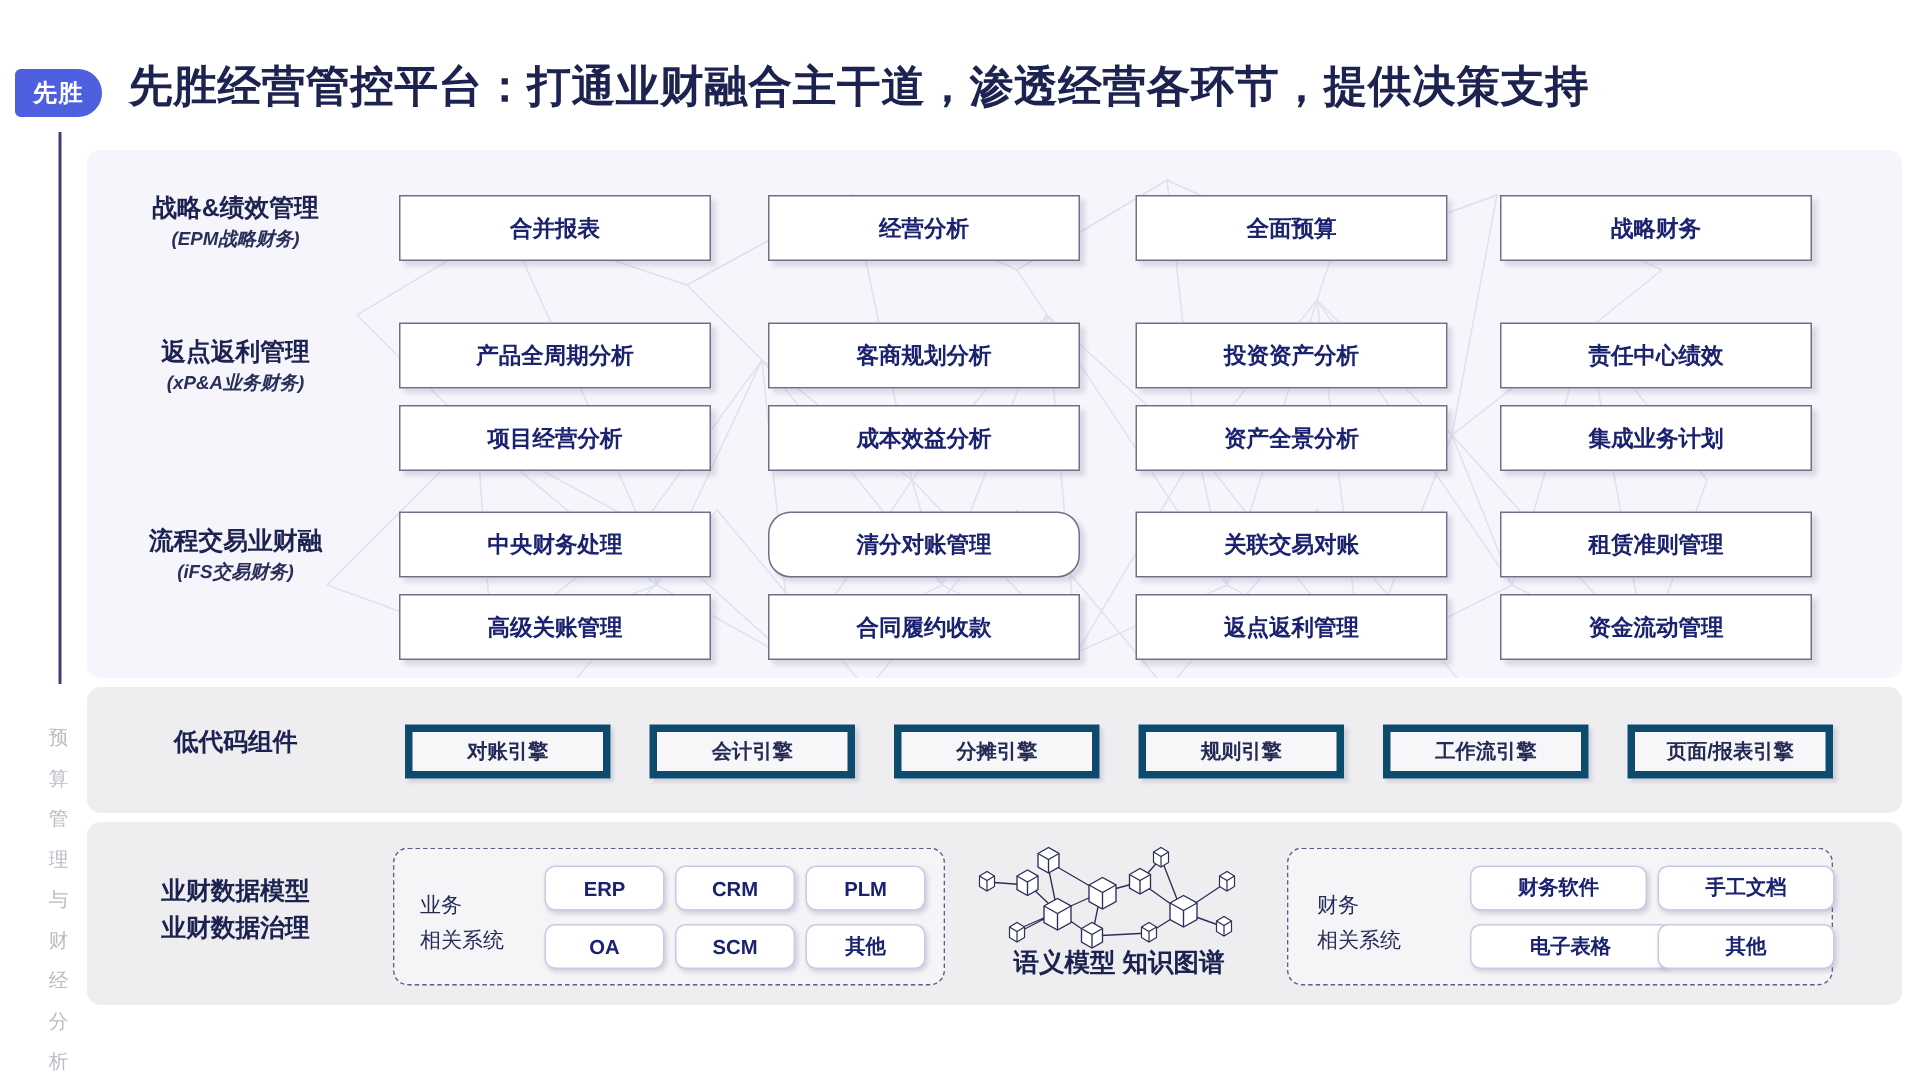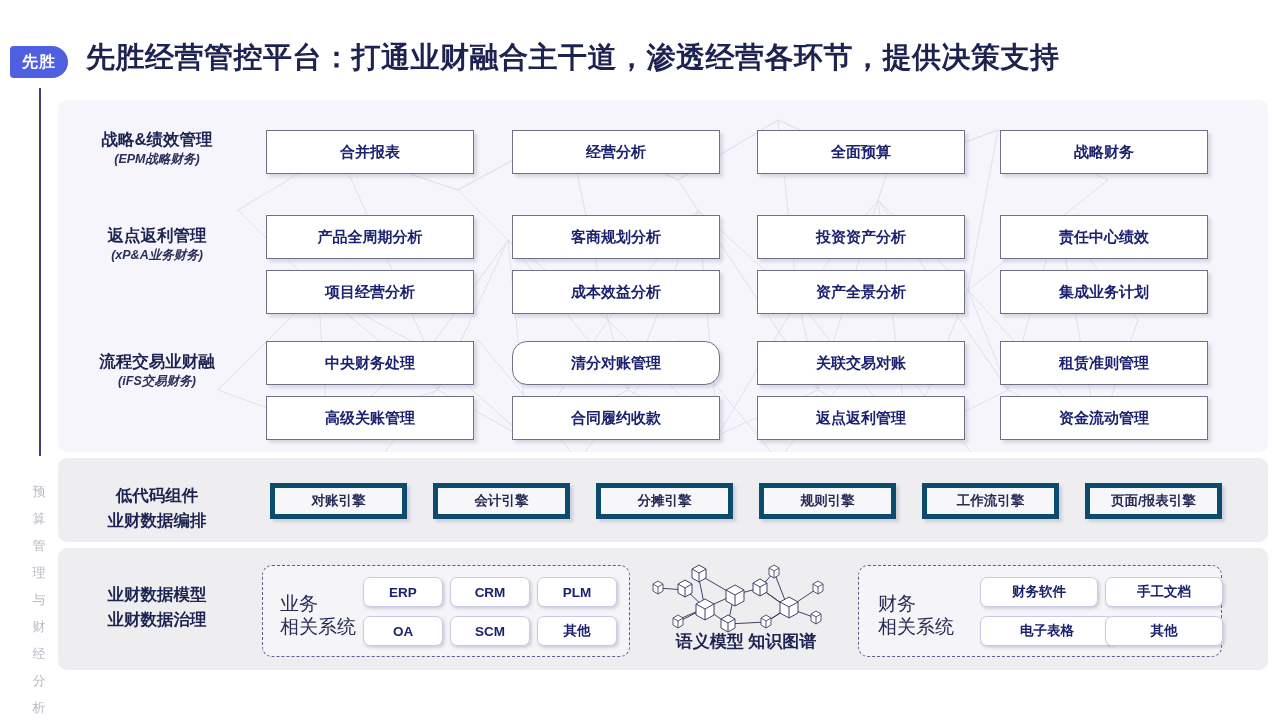--- a/index.html
+++ b/index.html
@@ -93,21 +93,21 @@
 
   
   .dash-group {
     position:absolute;
     border:1.5px dashed #5b5f8c;
     border-radius:10px;
     background:#f5f5f7;
   }
   .dash-label {
     position:absolute;
-    font-size:19px; color:#262b55; line-height:23px;
+    font-size:14px; color:#262b55; line-height:23px;
     font-weight:normal;
   }
   .pill {
     position:absolute;
     background:#ffffff;
     border:1px solid #c9cbe4;
     border-radius:7px;
     display:flex; align-items:center; justify-content:center;
     font-size:13.5px; font-weight:bold; color:#1b2270;
     box-shadow: 1.5px 2px 3px rgba(120,120,160,0.28);
@@ -178,21 +178,20 @@
     <span class="t2">(xP&amp;A业务财务)</span>
   </div>
 
   <div class="row-label" id="label-r3">
     <span class="t1">流程交易业财融</span>
     <span class="t2">(iFS交易财务)</span>
   </div>
 
   <div class="row-label two-line" id="label-low">
     <span class="t1">低代码组件</span>
-    <span class="t1">业财数据编排</span>
   </div>
 
   <div class="row-label two-line" id="label-dm">
     <span class="t1">业财数据模型</span>
     <span class="t1">业财数据治理</span>
   </div>
 
   <div class="card" style="left:266px;top:130px;width:208px;height:44px;">合并报表</div>
   <div class="card" style="left:512px;top:130px;width:208px;height:44px;">经营分析</div>
   <div class="card" style="left:757px;top:130px;width:208px;height:44px;">全面预算</div>

